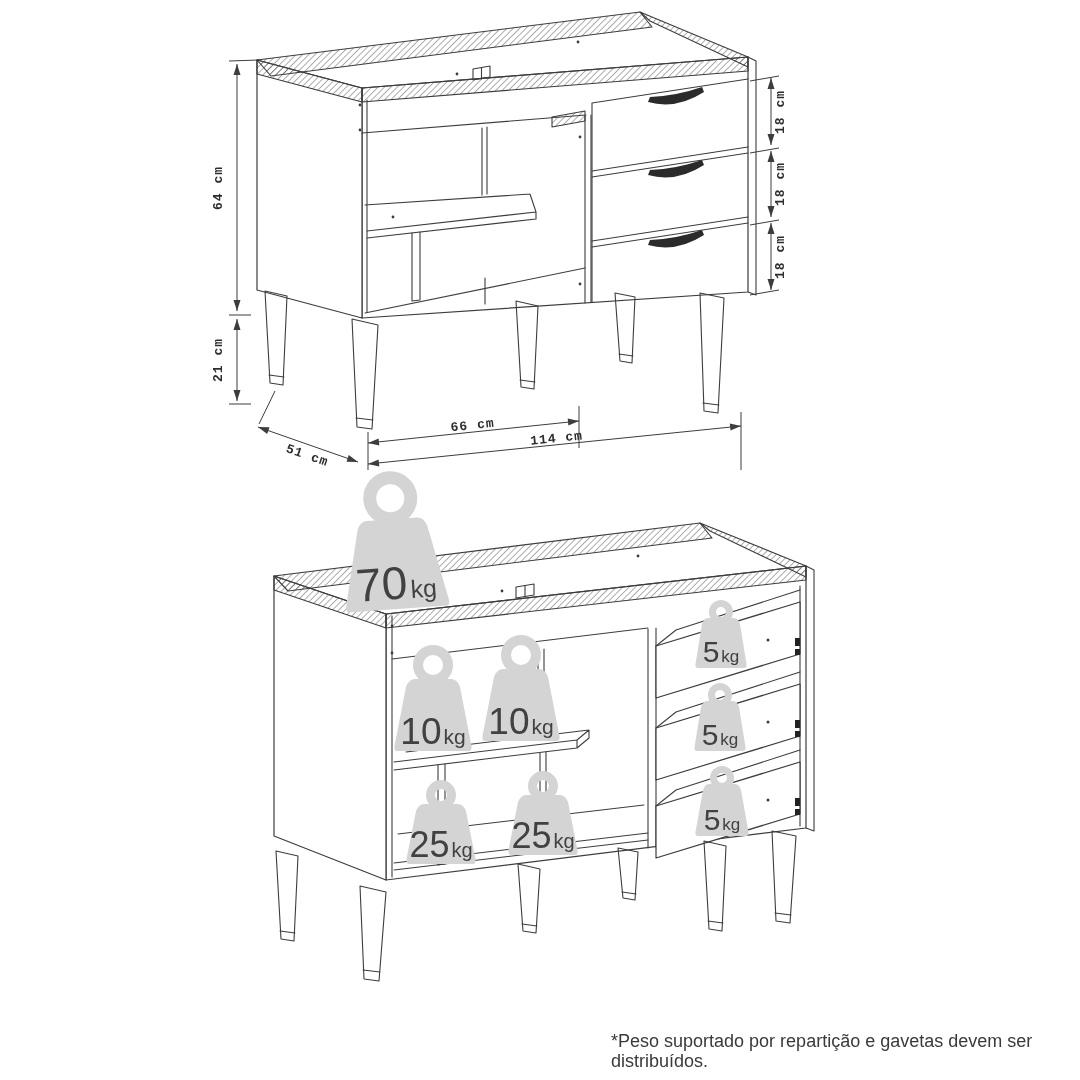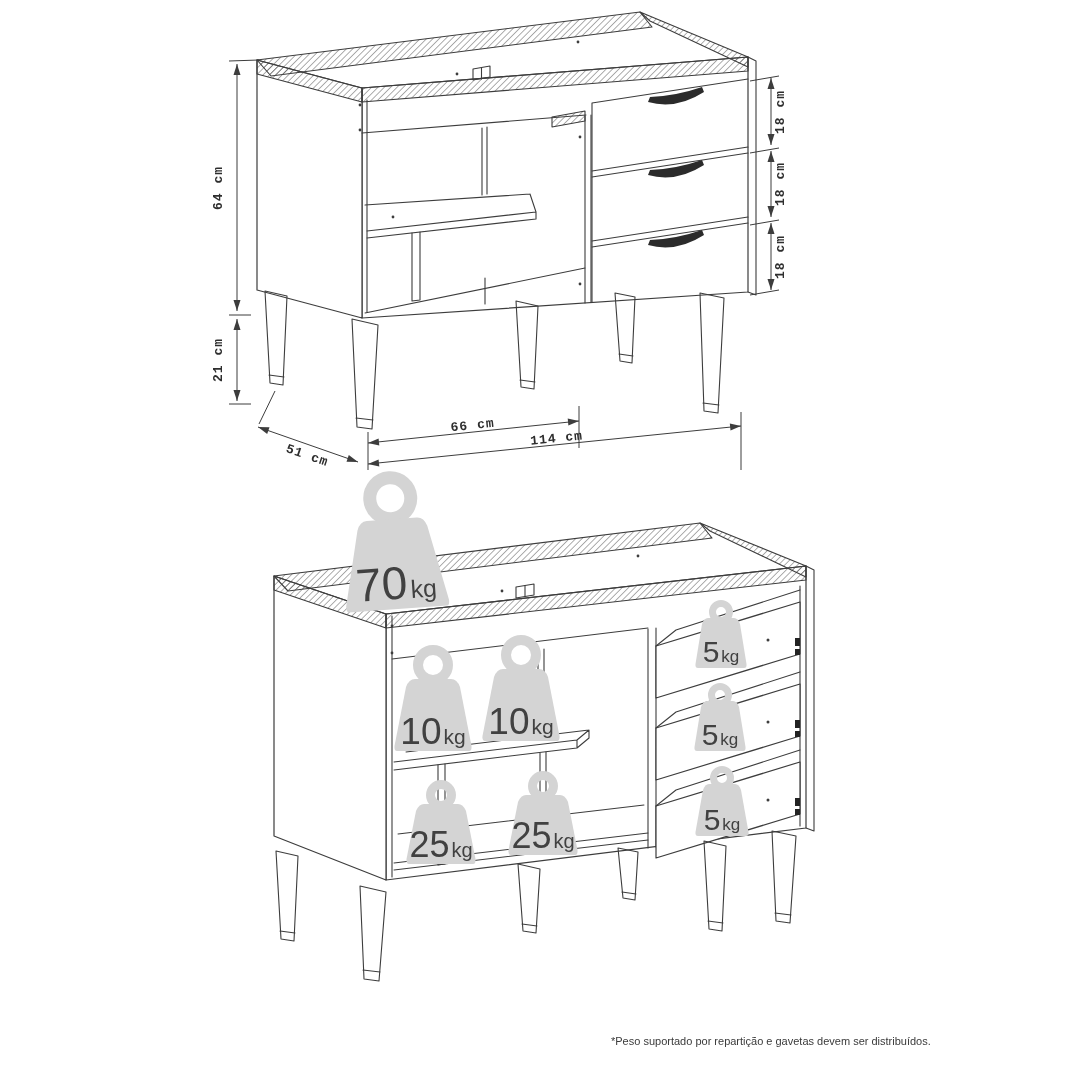--- a/index.html
+++ b/index.html
@@ -12,21 +12,21 @@
   .dim{fill:none;stroke:#3d3d3d;stroke-width:1;}
   .arr{fill:#3d3d3d;stroke:none;}
   .dot{fill:#3d3d3d;stroke:none;}
   .hnd{fill:#2b2b2b;stroke:none;}
   .mark{fill:#222;stroke:none;}
   .dimtxt{font-family:"Liberation Mono","DejaVu Sans Mono",monospace;font-size:13px;font-weight:700;
           fill:#2e2e2e;letter-spacing:1px;text-anchor:middle;}
   .wtxt{font-family:"Liberation Sans",sans-serif;fill:#414141;text-anchor:middle;font-weight:400;}
   .wbody{fill:#d4d4d4;stroke:none;}
   .wring{fill:none;stroke:#d4d4d4;}
-  .footer{position:absolute;left:611px;top:1031px;font-size:11px;line-height:20px;color:#3a3a3a;}
+  .footer{position:absolute;left:611px;top:1031px;font-size:18px;line-height:20px;color:#3a3a3a;}
 </style>
 </head>
 <body>
 <div class="canvas">
 
 <svg width="1080" height="1080" viewBox="0 0 1080 1080">
   <defs>
     <pattern id="hatch" width="4.5" height="4.5" patternUnits="userSpaceOnUse" patternTransform="rotate(45)">
       <line x1="0" y1="0" x2="0" y2="4.5" stroke="#4a4a4a" stroke-width="0.9"></line>
     </pattern>

